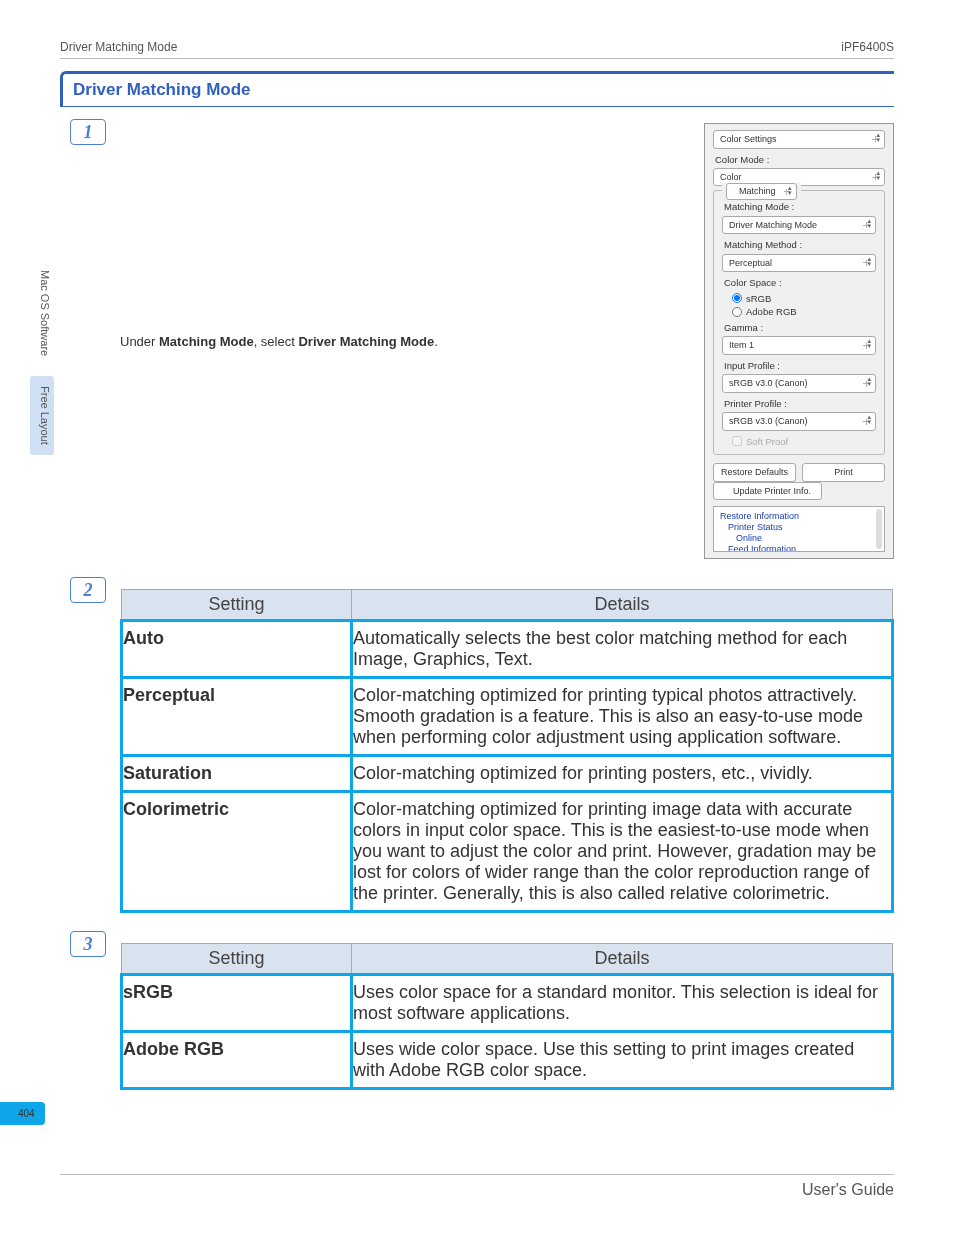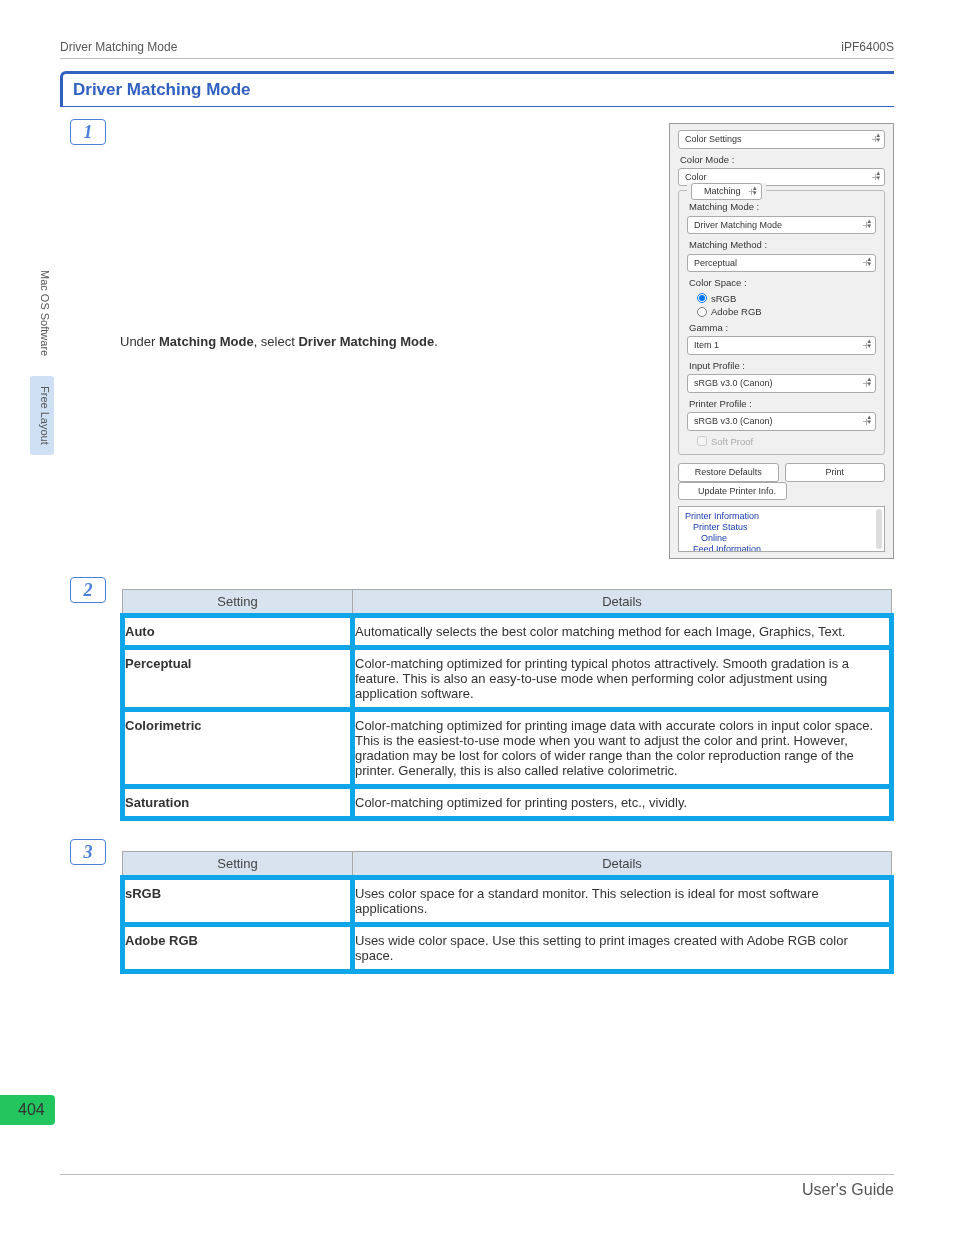--- a/index.html
+++ b/index.html
@@ -86,21 +86,21 @@
     flex: 1;
     padding-top: 4px;
   }
   .step-flex {
     display: flex;
     gap: 20px;
     align-items: center;
   }
   .step-text { flex: 1; }
   .dialog {
-    width: 225px;
+    width: 190px;
     border: 1px solid #999;
     background: #f0f0f0;
     font-size: 9.5px;
     color: #333;
     padding: 6px 8px 6px 8px;
     line-height: 1.4;
   }
   .dlg-select {
     width: 100%;
     background: #fff;
@@ -179,45 +179,45 @@
     right:2px; top:2px; bottom:2px;
     width:6px;
     background:#ddd;
     border-radius:3px;
   }
   .dlg-disabled { color:#aaa; }
   table.settings {
     width: 100%;
     border-collapse: collapse;
     margin-top: 8px;
-    font-size: 13px;
+    font-size: 18px;
   }
   table.settings th {
     background: #d9e3f0;
     border: 1px solid #aaa;
     padding: 4px 8px;
     font-weight: normal;
     color: #444;
     text-align: center;
   }
   table.settings th:first-child { width: 230px; }
   table.settings td {
-    border: 5px solid #0ea5e9;
+    border: 3px solid #0ea5e9;
     padding: 6px 0;
     vertical-align: top;
   }
   table.settings td.name { font-weight: bold; }
   .page-num-box {
     position: absolute;
     left: 0;
     bottom: 110px;
-    background: #22c55e;
+    background: #0ea5e9;
     border-radius: 0 4px 4px 0;
     padding: 6px 10px 6px 18px;
-    font-size: 16px;
+    font-size: 10px;
     color: #333;
   }
   .footer {
     position: absolute;
     bottom: 36px;
     left: 60px;
     right: 60px;
     border-top: 1px solid #bbb;
     padding-top: 6px;
     text-align: right;
@@ -320,21 +320,21 @@
 
             <div class="dlg-btn-row">
               <div class="dlg-btn">Restore Defaults</div>
               <div class="dlg-btn">Print</div>
             </div>
             <div class="dlg-btn-row">
               <div class="dlg-btn fit">Update Printer Info.</div>
             </div>
 
             <div class="dlg-status">
-              <div>Printer Information</div>
+              <div>Restore Information</div>
               <div style="padding-left:8px;">Printer Status</div>
               <div style="padding-left:16px;">Online</div>
               <div style="padding-left:8px;">Feed Information</div>
               <div class="scroll"></div>
             </div>
           </div>
 
         </div>
       </div>
     </div>
@@ -350,26 +350,26 @@
           </tr>
           <tr>
                 <td class="name">Auto</td>
                 <td>Automatically selects the best color matching method for each Image, Graphics, Text.</td>
               </tr>
           <tr>
                 <td class="name">Perceptual</td>
                 <td>Color-matching optimized for printing typical photos attractively. Smooth gradation is a feature. This is also an easy-to-use mode when performing color adjustment using application software.</td>
               </tr>
           <tr>
+                <td class="name">Saturation</td>
+                <td>Color-matching optimized for printing posters, etc., vividly.</td>
+              </tr>
+          <tr>
                 <td class="name">Colorimetric</td>
                 <td>Color-matching optimized for printing image data with accurate colors in input color space. This is the easiest-to-use mode when you want to adjust the color and print. However, gradation may be lost for colors of wider range than the color reproduction range of the printer. Generally, this is also called relative colorimetric.</td>
-              </tr>
-          <tr>
-                <td class="name">Saturation</td>
-                <td>Color-matching optimized for printing posters, etc., vividly.</td>
               </tr>
         </tbody>
           </table>
       </div>
     </div>
 
     <div class="step-row">
       <div class="step-num">3</div>
       <div class="step-body">
         <table class="settings">

